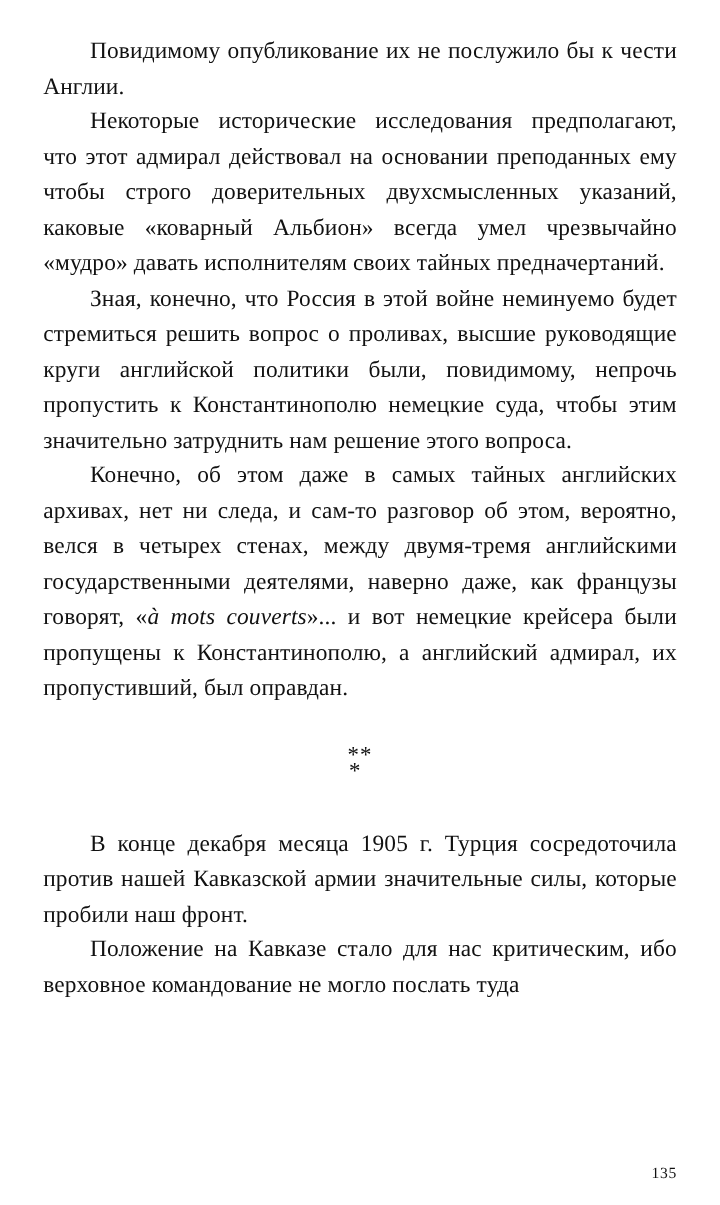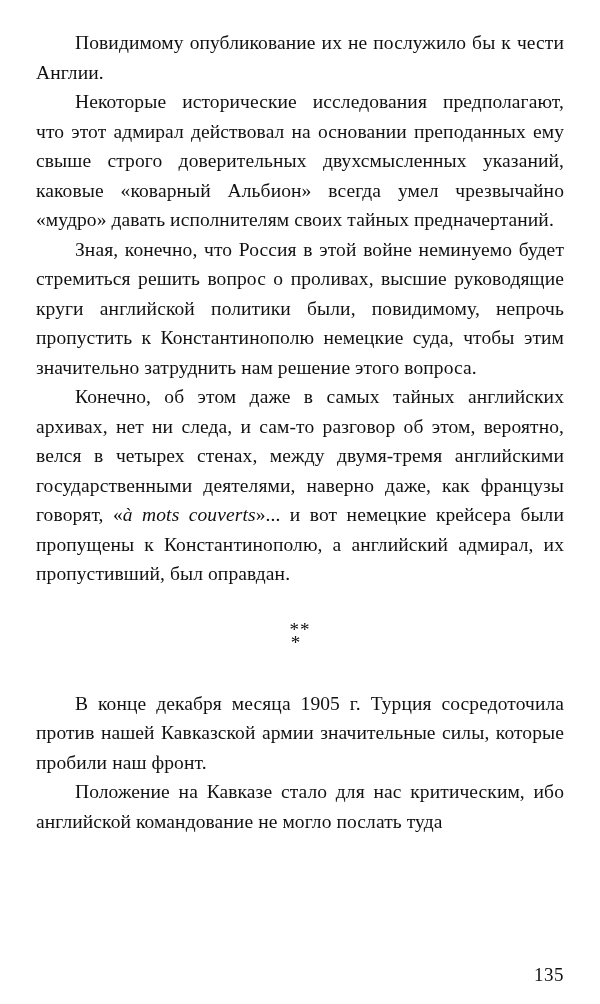--- a/index.html
+++ b/index.html
@@ -46,47 +46,47 @@
   .sep .star-row.second {
     margin-left: -8px;
   }
   .french {
     font-style: italic;
   }
   .page-number {
     position: absolute;
     right: 36px;
     bottom: 18px;
-    font-size: 19px;
+    font-size: 13px;
     font-family: "Liberation Serif", "DejaVu Serif", serif;
     letter-spacing: 0.5px;
   }
 </style>
 </head>
 <body>
 
 <div class="page">
 
   <div class="body-text">
 
     <p class="para">Повидимому опубликование их не послужило бы к чести Англии.</p>
 
-    <p class="para">Некоторые исторические исследования предполагают, что этот адмирал действовал на основании преподанных ему свыше строго доверительных двухсмысленных указаний, каковые «коварный Альбион» всегда умел чрезвычайно «мудро» давать исполнителям своих тайных предначертаний.</p>
+    <p class="para">Некоторые исторические исследования предполагают, что этот адмирал действовал на основании преподанных ему чтобы строго доверительных двухсмысленных указаний, каковые «коварный Альбион» всегда умел чрезвычайно «мудро» давать исполнителям своих тайных предначертаний.</p>
 
     <p class="para">Зная, конечно, что Россия в этой войне неминуемо будет стремиться решить вопрос о проливах, высшие руководящие круги английской политики были, повидимому, непрочь пропустить к Константинополю немецкие суда, чтобы этим значительно затруднить нам решение этого вопроса.</p>
 
 
     <p class="para"><span>Конечно, об этом даже в самых тайных английских архивах, нет ни следа, и сам-то разговор об этом, вероятно, велся в четырех стенах, между двумя-тремя английскими государственными деятелями, наверно даже, как французы говорят, «</span><span class="french">à mots couverts</span><span>»... и вот немецкие крейсера были пропущены к Константинополю, а английский адмирал, их пропустивший, был оправдан.</span></p>
 
     <div class="sep">
       <span class="star-row">**</span>
       <span class="star-row second">*</span>
     </div>
 
     <p class="para">В конце декабря месяца 1905 г. Турция сосредоточила против нашей Кавказской армии значительные силы, которые пробили наш фронт.</p>
 
-    <p class="para">Положение на Кавказе стало для нас критическим, ибо английской командование не могло послать туда</p>
+    <p class="para">Положение на Кавказе стало для нас критическим, ибо верховное командование не могло послать туда</p>
 
   </div>
 
   <div class="page-number">135</div>
 
 </div>
 
 </body></html>

